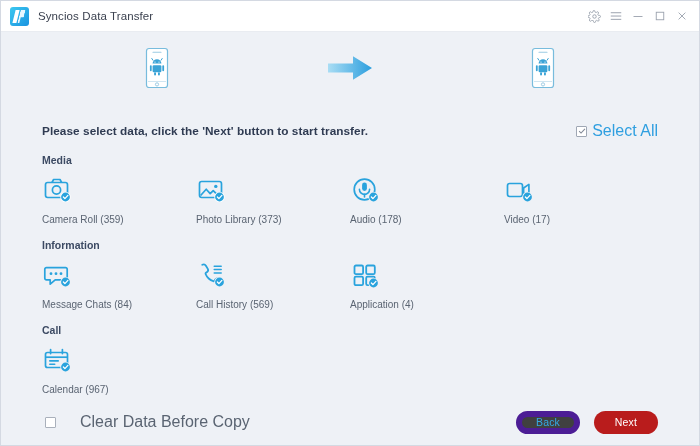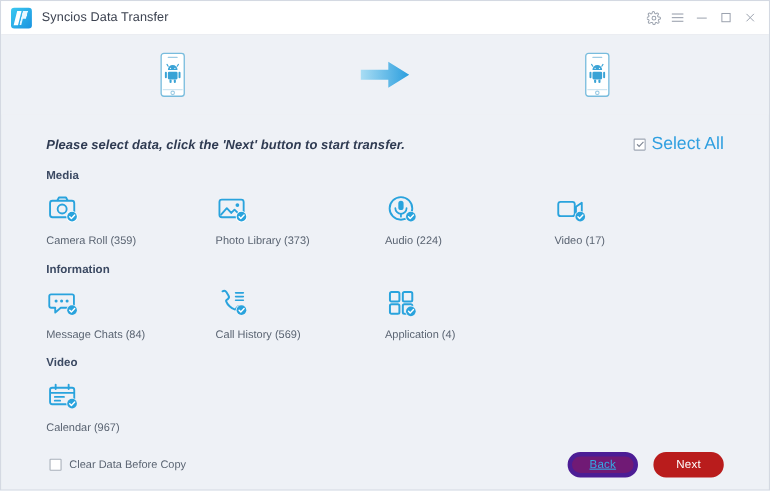--- a/index.html
+++ b/index.html
@@ -82,21 +82,21 @@
   .content {
     flex: 1 1 auto;
     padding: 0 41px;
     position: relative;
   }
   .headline-row {
     display: flex; align-items: center; justify-content: space-between;
     padding-top: 18px;
   }
   .headline {
-    font-size: 11.8px; font-weight: bold; color: #2f3b52; letter-spacing: .05px; font-style: italic;
+    font-size: 11.8px; font-weight: bold; color: #2f3b52; letter-spacing: .05px;
   }
   .select-all {
     display: flex; align-items: center; gap: 5px;
     font-size: 16px; color: #2f9fe0;
   }
   .cb {
     width: 11px; height: 11px; border: 1px solid #9fa7b4;
     background: #fff; border-radius: 1px;
     display: flex; align-items: center; justify-content: center;
     flex: 0 0 auto;
@@ -125,34 +125,34 @@
   
   .footer-divider {
     height: 1px; background: #e3e7ee; margin: 0 41px;
   }
   .footer {
     height: 54px; min-height: 54px;
     display: flex; align-items: center;
     padding: 0 41px 0 44px;
   }
   .clear-opt {
-    display: flex; align-items: center; gap: 7px;
-    font-size: 10px; color: #5a6472; text-align: center;
+    display: flex; align-items: center; gap: 24px;
+    font-size: 16px; color: #5a6472; text-align: center;
   }
   .cb-empty {
     width: 11px; height: 11px; border: 1px solid #a9b0bb;
     background: #fff; border-radius: 1px; flex: 0 0 auto;
   }
   .btns { margin-left: auto; display: flex; align-items: center; gap: 14px; }
   .btn {
     width: 64px; height: 23px; border-radius: 12px;
     display: flex; align-items: center; justify-content: center;
     font-size: 10.5px; letter-spacing: .2px;
   }
-  .btn-back { border: 4px solid #4c1d95; color: #35a9e3; background: #701a75; text-decoration: underline; }
+  .btn-back { border: 6px solid #4c1d95; color: #35a9e3; background: #404040; }
   .btn-next { background: #b91c1c; color: #ffffff; text-align: right; }
 </style>
 </head>
 <body>
 
 <div class="app">
 
   <div class="titlebar">
     <div class="logo"></div>
     <div class="app-title">Syncios Data Transfer</div>
@@ -293,21 +293,21 @@
           <svg width="34" height="32" viewBox="0 0 34 32" fill="none">
             <circle cx="14.5" cy="15.5" r="10.3" stroke="#29a3dd" stroke-width="1.7"></circle>
             <rect x="12.1" y="8.6" width="4.8" height="8.4" rx="2.4" fill="#29a3dd"></rect>
             <path d="M9.4 15.3a5.1 5.1 0 0010.2 0" stroke="#29a3dd" stroke-width="1.6" fill="none" stroke-linecap="round"></path>
             <path d="M14.5 20.4v2.6" stroke="#29a3dd" stroke-width="1.6" stroke-linecap="round"></path>
             <circle cx="23.5" cy="23" r="5.2" fill="#eef1f6"></circle>
             <circle cx="23.5" cy="23" r="4.4" fill="#29a3dd"></circle>
             <path d="M21.4 23l1.5 1.6 3-3.2" stroke="#ffffff" stroke-width="1.3" fill="none" stroke-linecap="round" stroke-linejoin="round"></path>
           </svg>
         </div>
-        <div class="cell-label">Audio (224)</div>
+        <div class="cell-label">Audio (178)</div>
       </div>
       <div class="cell">
         <div class="cell-icon">
           <svg width="34" height="32" viewBox="0 0 34 32" fill="none">
             <rect x="3.5" y="9.5" width="15" height="13" rx="2.2" stroke="#29a3dd" stroke-width="1.7"></rect>
             <path d="M19.6 14l5.3-3.6v12.2l-5.3-3.6z" stroke="#29a3dd" stroke-width="1.7" stroke-linejoin="round" fill="none"></path>
             <circle cx="23.5" cy="23" r="5.2" fill="#eef1f6"></circle>
             <circle cx="23.5" cy="23" r="4.4" fill="#29a3dd"></circle>
             <path d="M21.4 23l1.5 1.6 3-3.2" stroke="#ffffff" stroke-width="1.3" fill="none" stroke-linecap="round" stroke-linejoin="round"></path>
           </svg>
@@ -353,21 +353,21 @@
             <rect x="16.2" y="17.6" width="8.6" height="8.6" rx="1.4" stroke="#29a3dd" stroke-width="1.8"></rect>
             <circle cx="23.5" cy="24" r="5.2" fill="#eef1f6"></circle>
             <circle cx="23.5" cy="24" r="4.4" fill="#29a3dd"></circle>
             <path d="M21.4 24l1.5 1.6 3-3.2" stroke="#ffffff" stroke-width="1.3" fill="none" stroke-linecap="round" stroke-linejoin="round"></path>
           </svg>
         </div>
         <div class="cell-label">Application (4)</div>
       </div>
     </div>
 
-    <div class="section-label">Video</div>
+    <div class="section-label">Call</div>
     <div class="grid">
       <div class="cell">
         <div class="cell-icon">
           <svg width="34" height="32" viewBox="0 0 34 32" fill="none">
             <rect x="3.5" y="8.5" width="22" height="15" rx="2" stroke="#29a3dd" stroke-width="1.7"></rect>
             <path d="M3.5 13.2h22" stroke="#29a3dd" stroke-width="1.7"></path>
             <path d="M8.6 5.6v4M20.4 5.6v4" stroke="#29a3dd" stroke-width="1.7" stroke-linecap="round"></path>
             <rect x="7" y="16" width="10" height="1.7" rx=".8" fill="#29a3dd"></rect>
             <rect x="7" y="19.4" width="6.5" height="1.7" rx=".8" fill="#29a3dd"></rect>
             <circle cx="23.5" cy="23" r="5.2" fill="#eef1f6"></circle>

